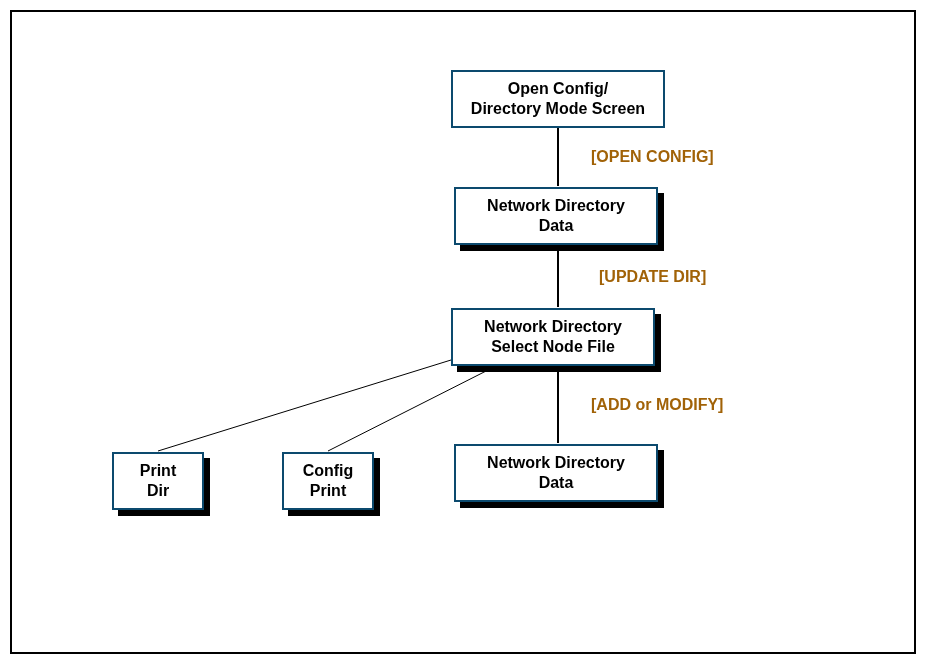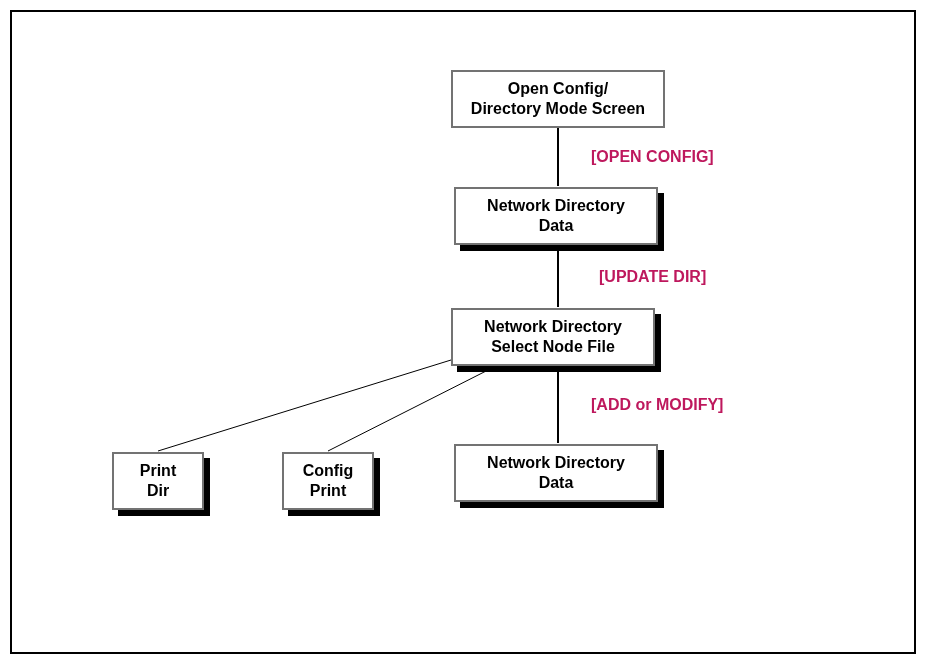--- a/index.html
+++ b/index.html
@@ -19,40 +19,40 @@
     left: 10px;
     top: 10px;
     width: 906px;
     height: 644px;
     border: 2px solid #000;
     box-sizing: border-box;
   }
   .box {
     position: absolute;
     background: #fff;
-    border: 2px solid #737373;
+    border: 2px solid #0c4a6e;
     box-sizing: border-box;
     display: flex;
     align-items: center;
     justify-content: center;
     text-align: center;
     font-weight: bold;
     font-size: 16px;
     line-height: 1.25;
     padding: 6px 8px;
   }
   .shadow {
     position: absolute;
     background: #000;
   }
   .edge-label {
     position: absolute;
     font-weight: bold;
     font-size: 16px;
-    color: #be185d;
+    color: #a16207;
     white-space: nowrap;
   }
   svg.lines {
     position: absolute;
     left: 0;
     top: 0;
     width: 928px;
     height: 665px;
     pointer-events: none;
   }

